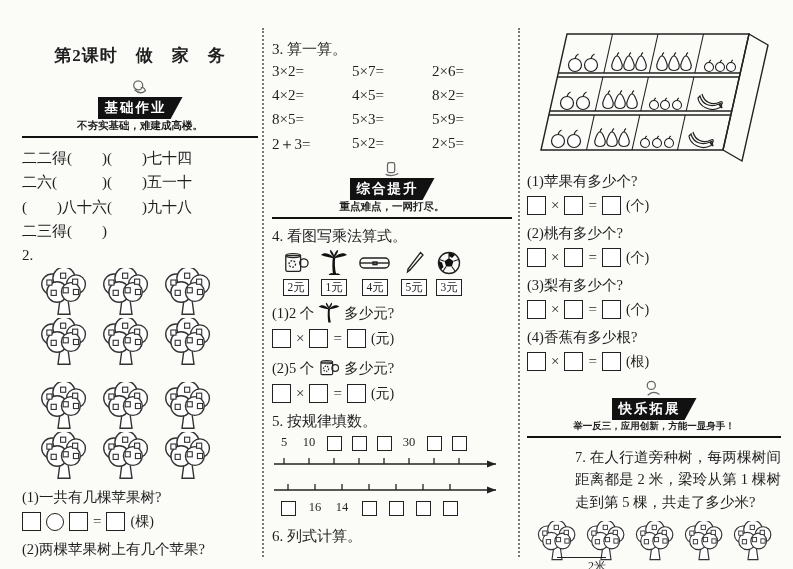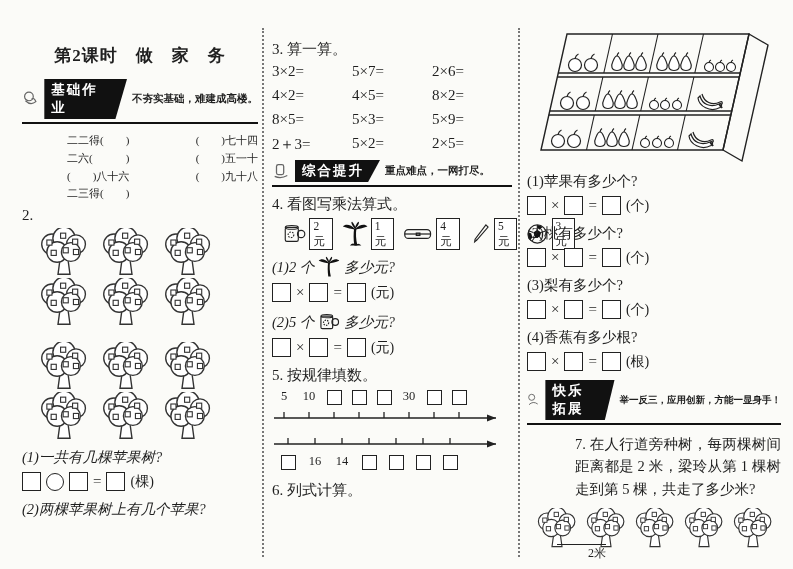--- a/index.html
+++ b/index.html
@@ -11,46 +11,46 @@
   .vsep { position:absolute; top:28px; bottom:12px; border-left:2px dotted #777; }
   #vsep1 { left:262px; }
   #vsep2 { left:518px; }
   .col { position:absolute; }
   #col-left  { left:22px;  top:38px; width:236px; }
   #col-mid   { left:272px; top:36px; width:240px; }
   #col-right { left:527px; top:24px; width:254px; }
 
   .title { text-align:center; font-size:17px; font-weight:bold; margin:6px 0 12px; letter-spacing:1px; }
 
-  .sec-header { display:flex; align-items:center; gap:5px; border-bottom:2px solid #111;
-                padding-bottom:3px; margin:6px 0 8px; }
+  .sec-header { display:flex; align-items:center; border-bottom:2px solid #111;
+                padding-bottom:3px; margin:6px 0 8px;flex-direction:column; }
   .badge { display:inline-block; background:#111; color:#fff; font-weight:bold; font-size:13.5px;
            font-family:"Liberation Sans","DejaVu Sans",sans-serif; letter-spacing:2px;
            padding:2px 16px 2px 7px; clip-path:polygon(0 0,100% 0,86% 100%,0 100%); }
   .motto { font-size:10.5px; font-weight:bold; white-space:nowrap; }
 
   .qlabel { font-size:15px; margin:4px 0 4px; }
-  .rhyme-row { display:flex; justify-content:space-between; font-size:11px; line-height:1.62;margin-left:45px; }
+  .rhyme-row { display:flex; font-size:15px; line-height:1.62; }
 
   .tree-grid { display:flex; flex-wrap:wrap; width:210px; margin:2px 0 0 14px; }
   .tree { width:56px; height:48px; margin:0 6px 2px 0; }
   .tree-group-gap { height:14px; width:100%; }
 
   .eq { display:flex; align-items:center; gap:5px; font-size:14.5px; margin:5px 0 9px; }
   .box { display:inline-block; width:19px; height:19px; border:1.5px solid #222; background:#fff; }
   .circ { display:inline-block; width:18px; height:18px; border:1.5px solid #222; border-radius:50%; background:#fff; }
   .op { font-size:15px; }
   .unit { font-size:14px; }
 
   .calc-grid { display:grid; grid-template-columns:80px 80px 78px; row-gap:7px; font-size:15px; margin:3px 0 2px; }
 
   .items-row { display:flex; gap:9px; margin:3px 0 2px 10px; }
-  .item-cell { display:flex; flex-direction:row; align-items:center; gap:3px; }
+  .item-cell { display:flex; flex-direction:column; align-items:center; gap:3px; }
   .price-box { border:1.2px solid #222; font-size:11.5px; padding:0 3px; line-height:15px; background:#fff; }
-  .subq { display:flex; align-items:center; font-size:14.5px; margin-top:6px; gap:4px;font-style:italic; }
+  .subq { display:flex; align-items:center; font-size:14.5px; margin-top:6px; gap:4px; }
   .inline-icon { width:22px; height:22px; }
 
   .nl { position:relative; width:230px; height:42px; margin-left:2px; }
   .nl-num { position:absolute; width:26px; text-align:center; font-size:12.5px; }
   .nl-box { position:absolute; width:15px; height:15px; border:1.3px solid #222; background:#fff; }
   .nl svg { position:absolute; left:0; }
 
   .shelf-q { font-size:14.5px; margin-top:4px; }
 
   .q7-text { font-size:14.5px; line-height:1.55; margin-top:4px; text-align:justify;margin-left:48px; }

